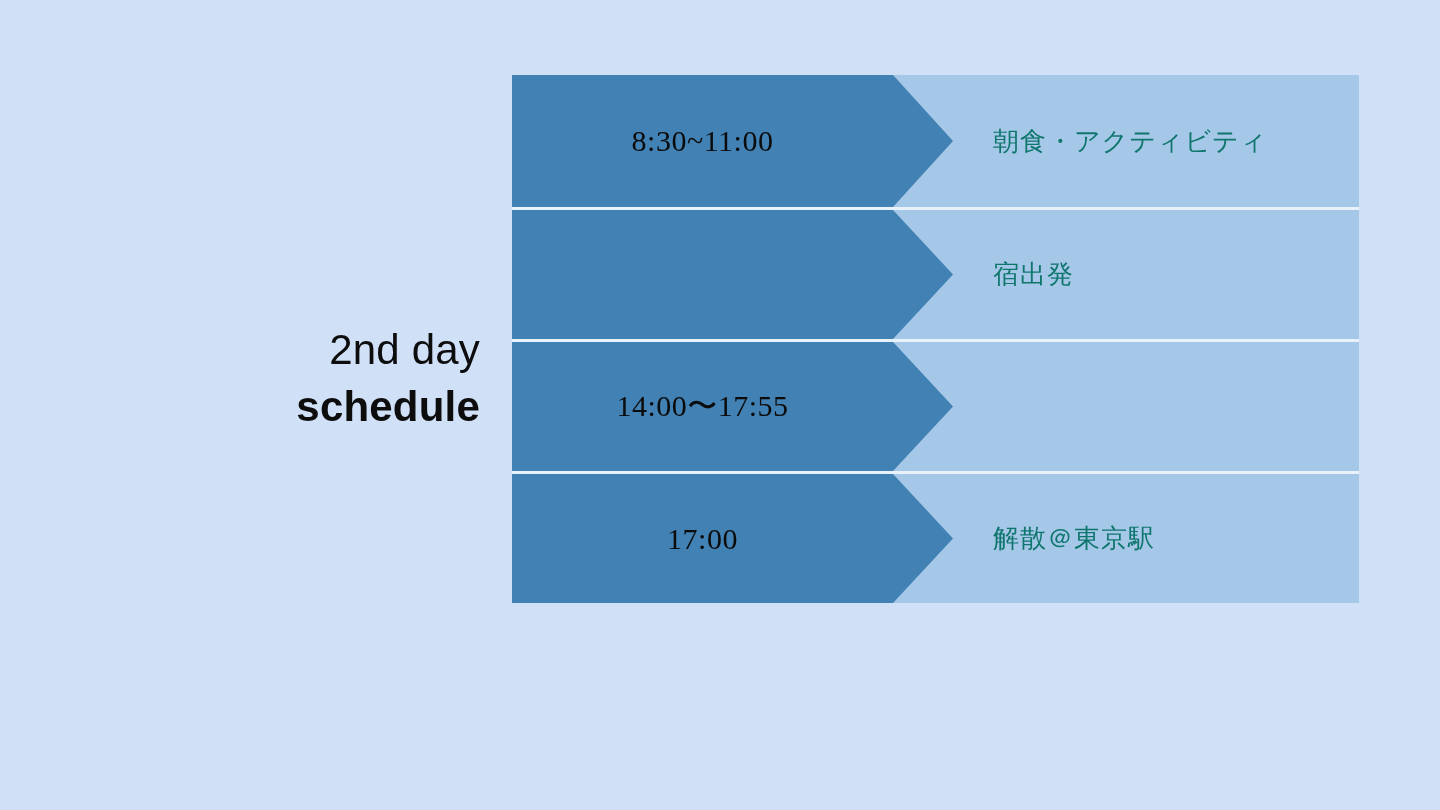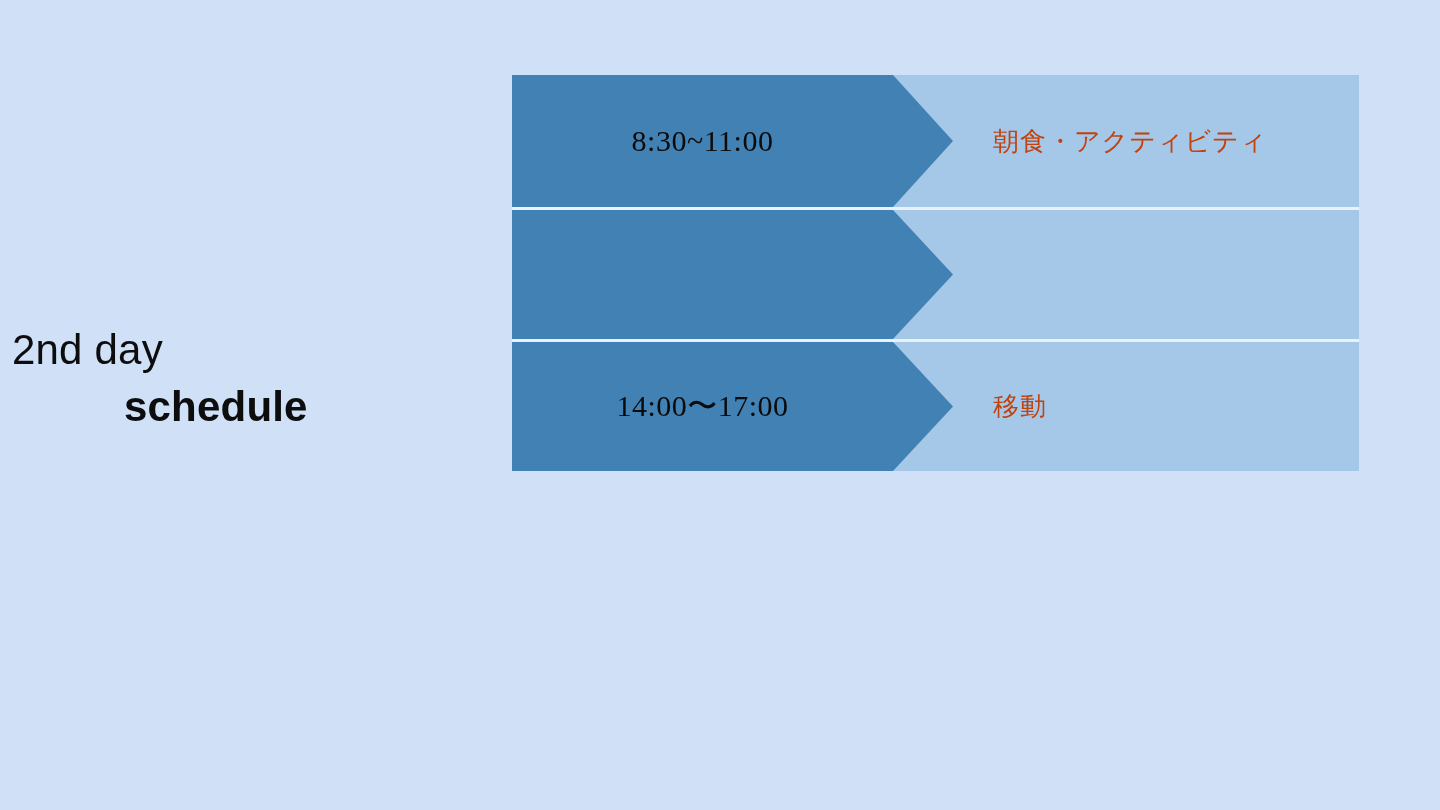--- a/index.html
+++ b/index.html
@@ -20,21 +20,21 @@
     height: 810px;
     background: #cfe0f7;
   }
 
   
   .title-block {
     position: absolute;
     left: 60px;
     top: 322px;
     width: 420px;
-    text-align: left;
+    text-align: right;
     color: #0d0d0d;
     font-family: "Liberation Sans", sans-serif;
     font-size: 42px;
     line-height: 1.35;
     font-weight: 400;
     letter-spacing: 0.2px;
   }
   .title-line {
     display: block;
     white-space: pre;
@@ -102,21 +102,21 @@
   }
 
   .row-label {
     position: absolute;
     left: 481px;   
     top: 0;
     right: 16px;
     height: 100%;
     display: flex;
     align-items: center;
-    color: #c2410c;
+    color: #0f766e;
     font-family: "DejaVu Sans", sans-serif;
     font-size: 26px;
     letter-spacing: 1px;
     white-space: nowrap;
   }
 </style>
 </head>
 <body>
 
 <div class="slide">
@@ -131,25 +131,31 @@
     <div class="row">
       <div class="row-band"></div>
       <div class="row-arrow"></div>
       <div class="row-time">8:30~11:00</div>
       <div class="row-label">朝食・アクティビティ</div>
     </div>
 
     <div class="row">
       <div class="row-band"></div>
       <div class="row-arrow"></div>
+      <div class="row-label">宿出発</div>
     </div>
 
 
     <div class="row">
       <div class="row-band"></div>
       <div class="row-arrow"></div>
-      <div class="row-time">14:00〜17:00</div>
-      <div class="row-label">移動</div>
+      <div class="row-time">14:00〜17:55</div>
     </div>
 
+    <div class="row">
+      <div class="row-band"></div>
+      <div class="row-arrow"></div>
+      <div class="row-time">17:00</div>
+      <div class="row-label">解散＠東京駅</div>
+    </div>
 
   </div>
 </div>
 
 </body></html>

